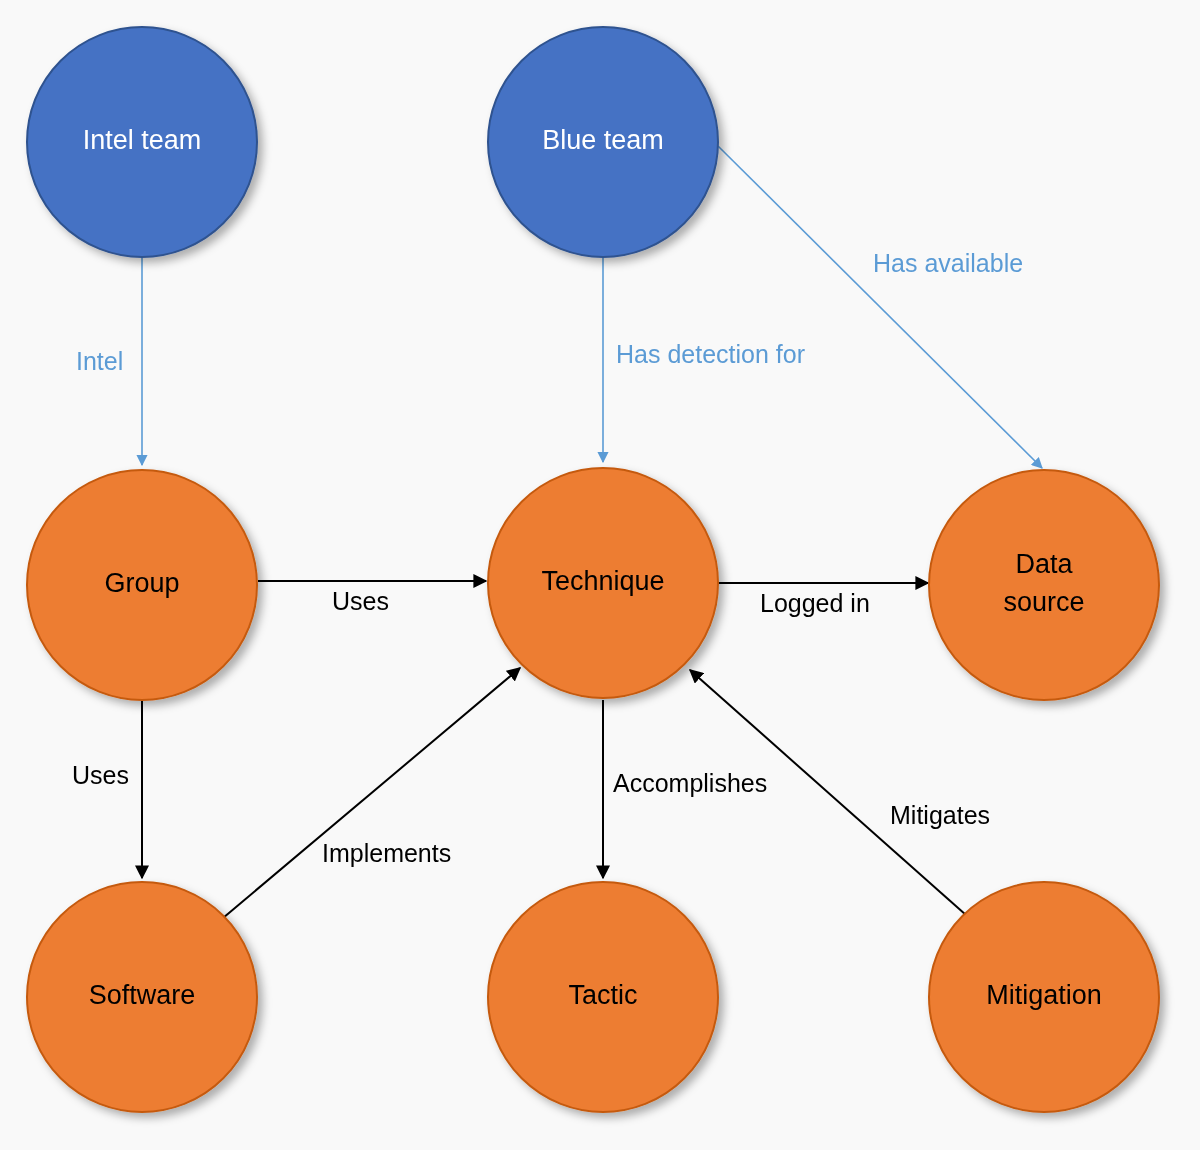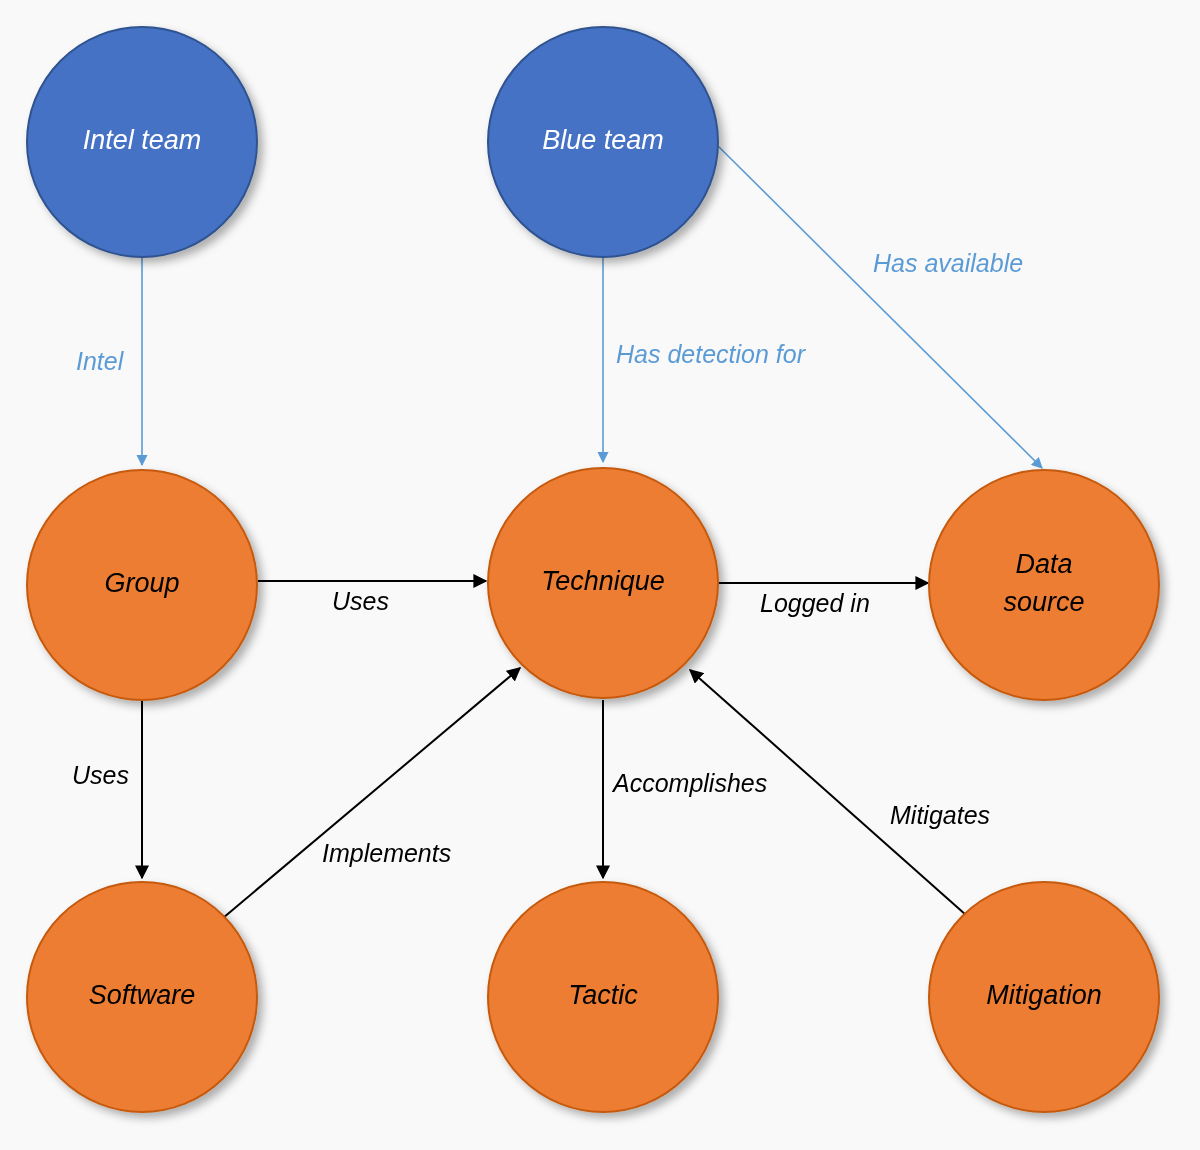--- a/index.html
+++ b/index.html
@@ -11,21 +11,20 @@
     width: 1200px;
     height: 1150px;
     font-family: "Liberation Sans", sans-serif;
     overflow: hidden;
   }
   #diagram-canvas {
     position: relative;
     width: 1200px;
     height: 1150px;
     background: #f9f9f9;
-    font-style: italic;
   }
   svg.graph {
     display: block;
     width: 1200px;
     height: 1150px;
   }
   .node-label {
     font-family: "Liberation Sans", sans-serif;
     font-size: 27px;
     text-anchor: middle;

